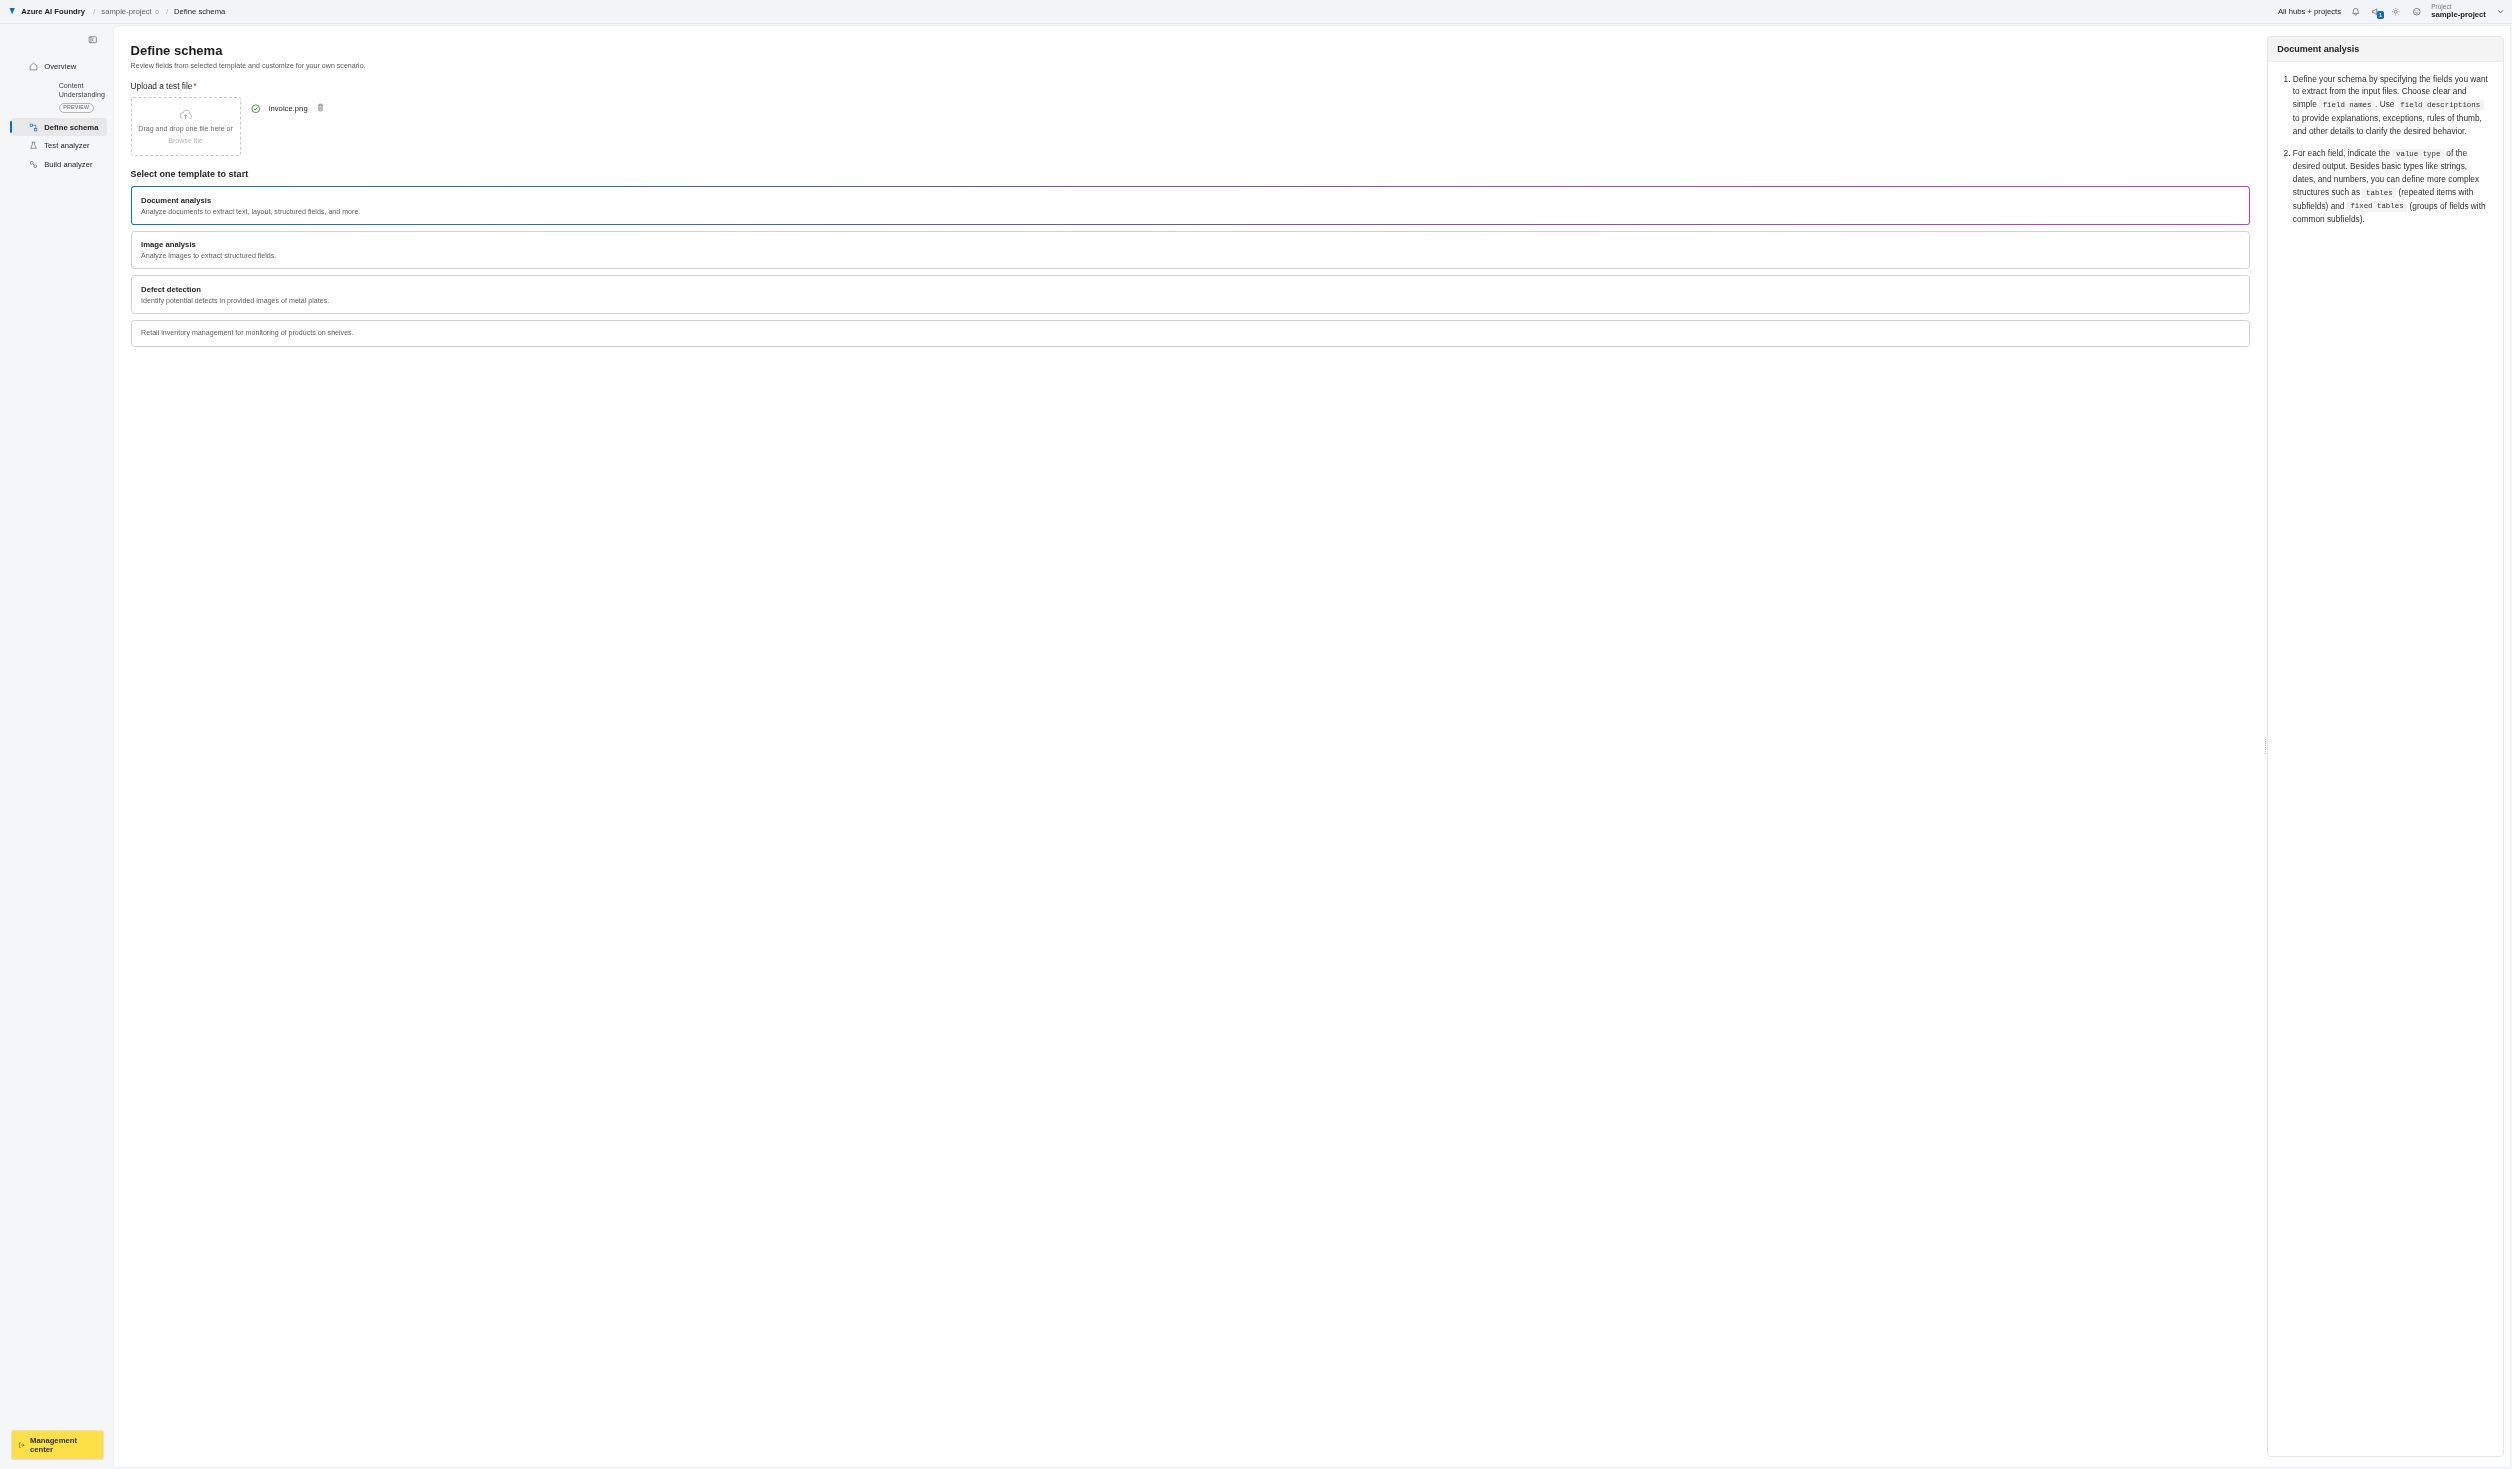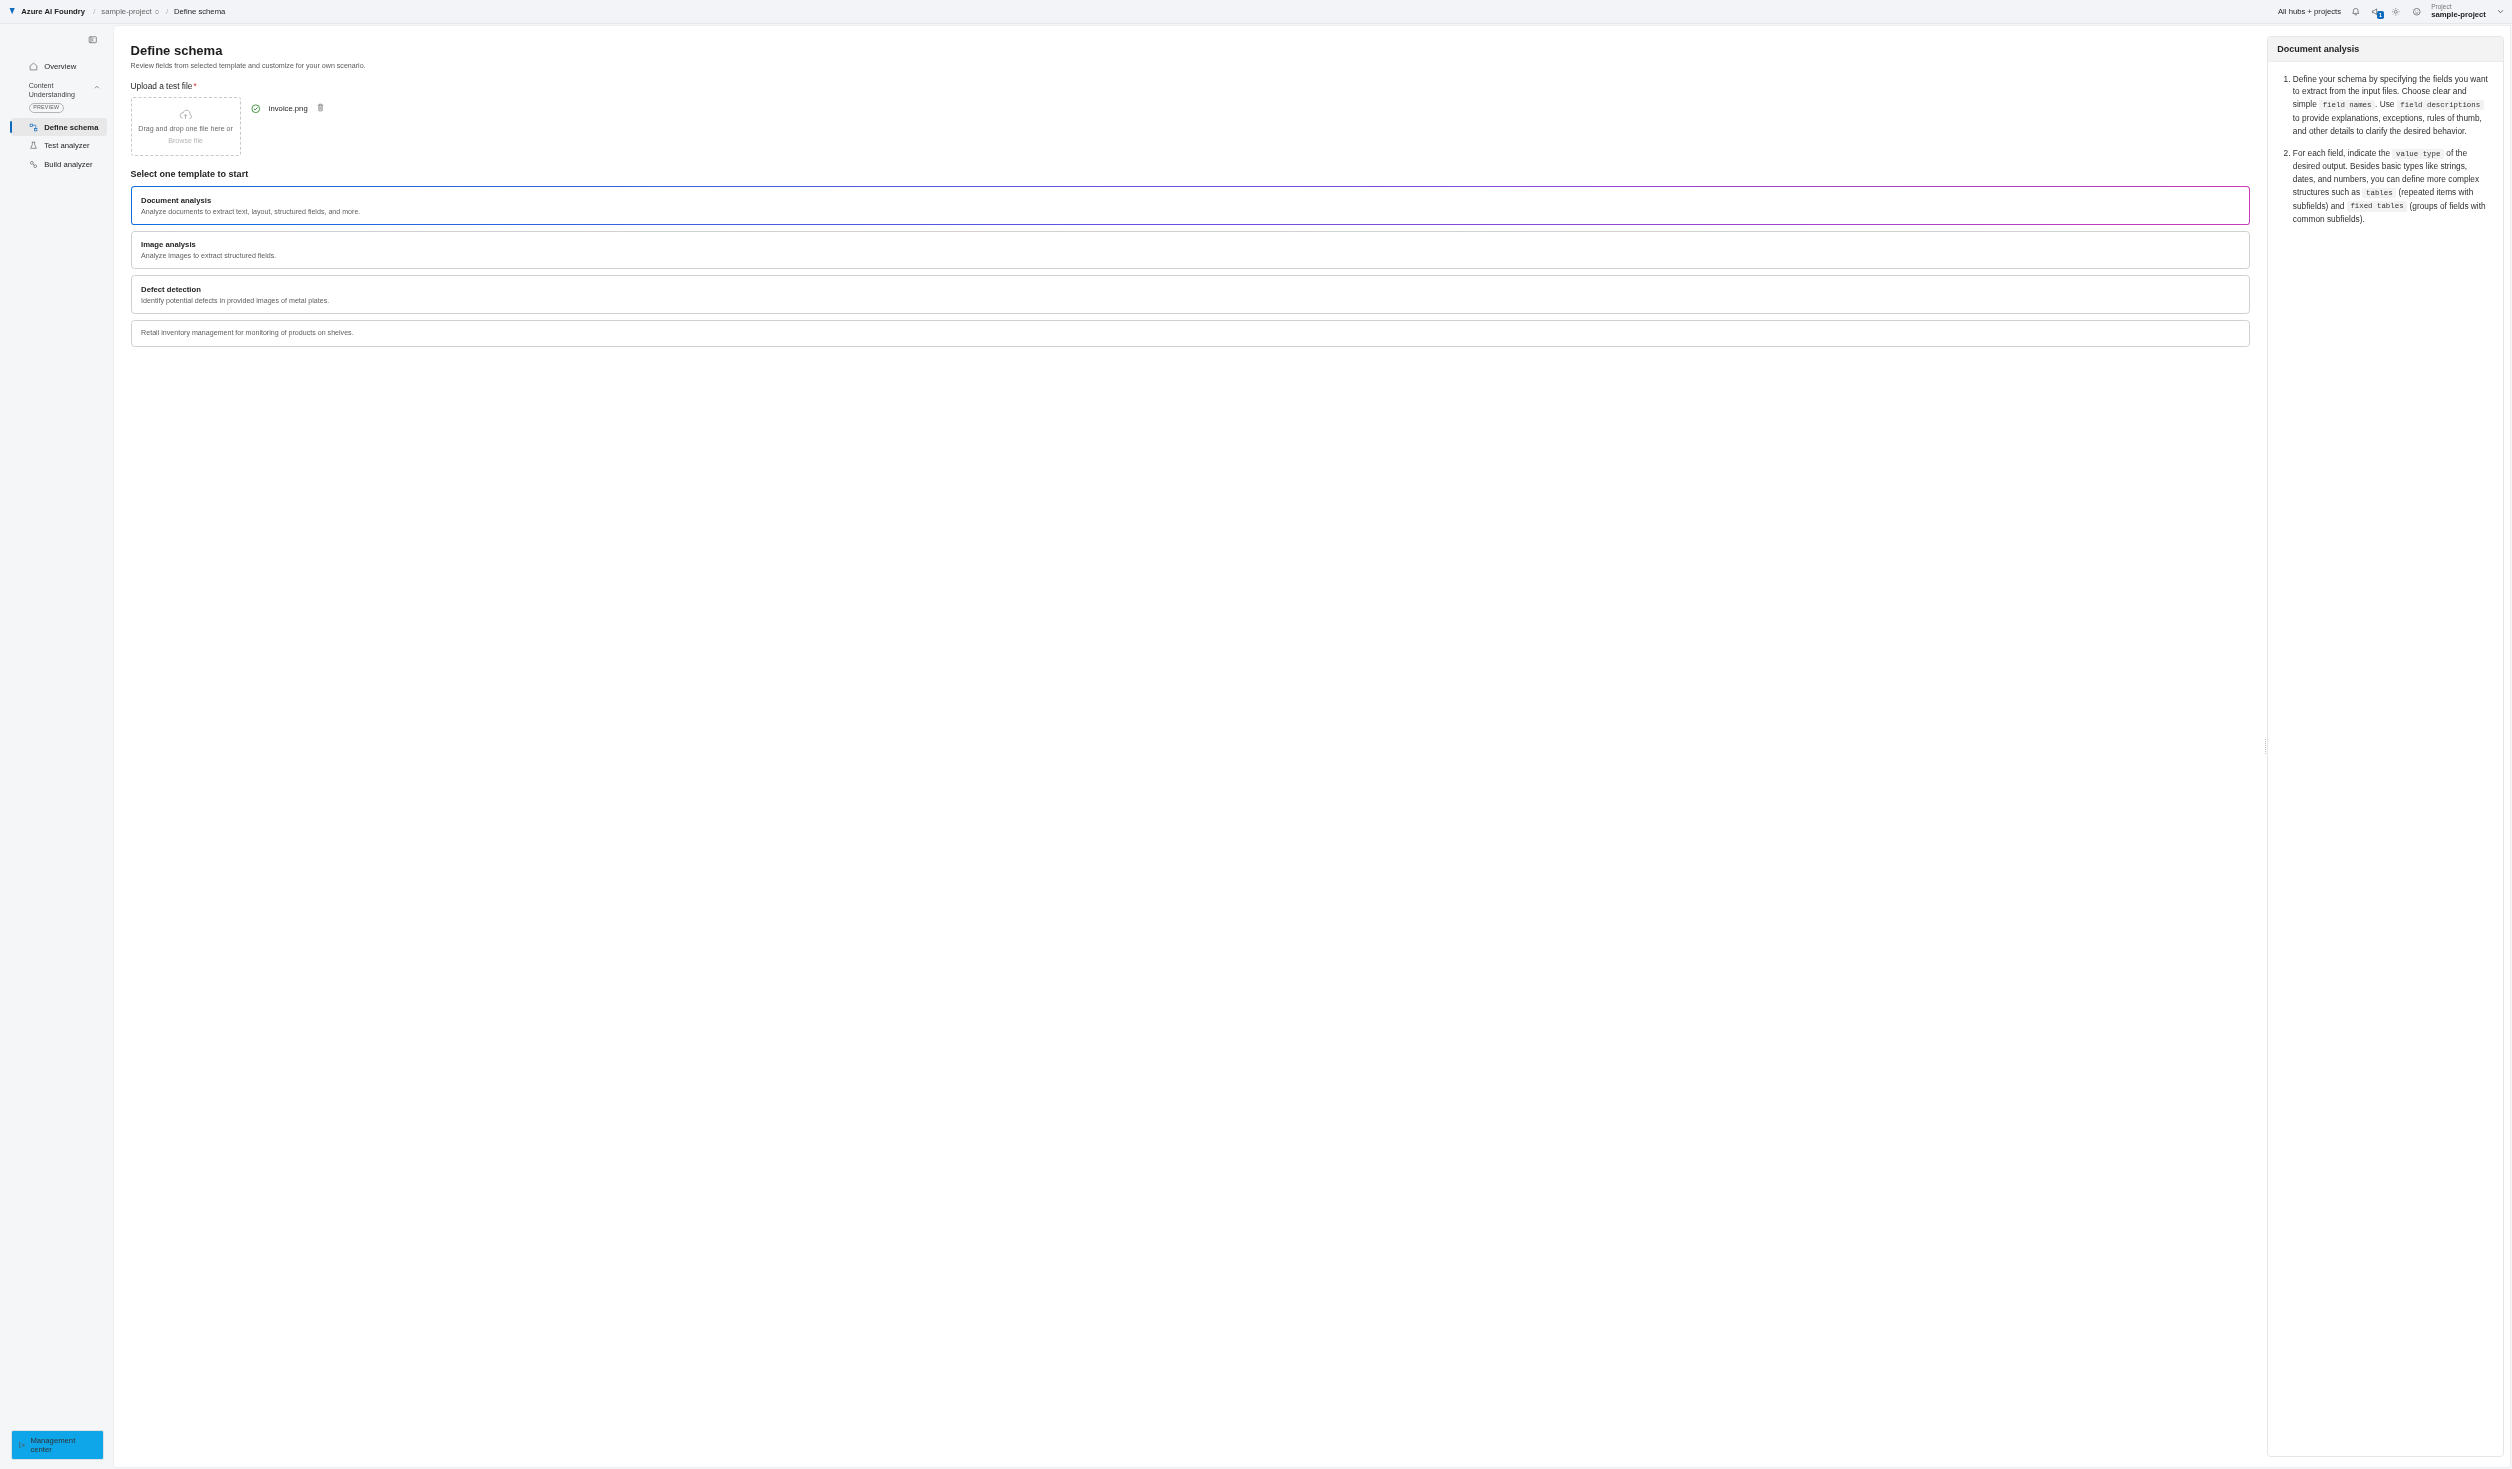--- a/index.html
+++ b/index.html
@@ -147,21 +147,21 @@
     .nav-group {
       padding: 4.2px 7.1px 4.2px 18px;
       font-size: 7.1px;
       color: #454545;
       display: flex;
       justify-content: space-between;
       align-items: flex-start;
       cursor: pointer;
       margin: 2.4px 6px 1.2px 10.7px;
     }
-    .nav-group-text { line-height: 1.35; }
+    .nav-group-text { line-height: 1.35; margin-left: 30px; }
     .preview-badge {
       display: inline-block;
       font-size: 5.3px;
       padding: 0.6px 3.6px;
       border: 0.6px solid #b5b5b5;
       border-radius: 5.3px;
       color: #5e5e5e;
       margin-top: 1.8px;
       letter-spacing: 0.2px;
     }
@@ -194,22 +194,23 @@
       left: 10.7px;
       bottom: 9.5px;
       right: 9.5px;
       border: 0.6px solid #e1e1e1;
       border-radius: 2.4px;
       padding: 4.7px 6px;
       font-size: 7.7px;
       display: flex;
       align-items: center;
       gap: 4.7px;
-      background: #0ea5e9;
-      cursor: pointer;
+      background: #fde047;
+      cursor: pointer;
+      font-weight: bold;
     }
     .content-area {
       flex: 1;
       background: #fff;
       border-radius: 4.7px 0 0 0;
       margin: 1.2px 1.2px 1.2px 0;
       display: flex;
       overflow: hidden;
       border: 0.6px solid #eceef1;
     }

